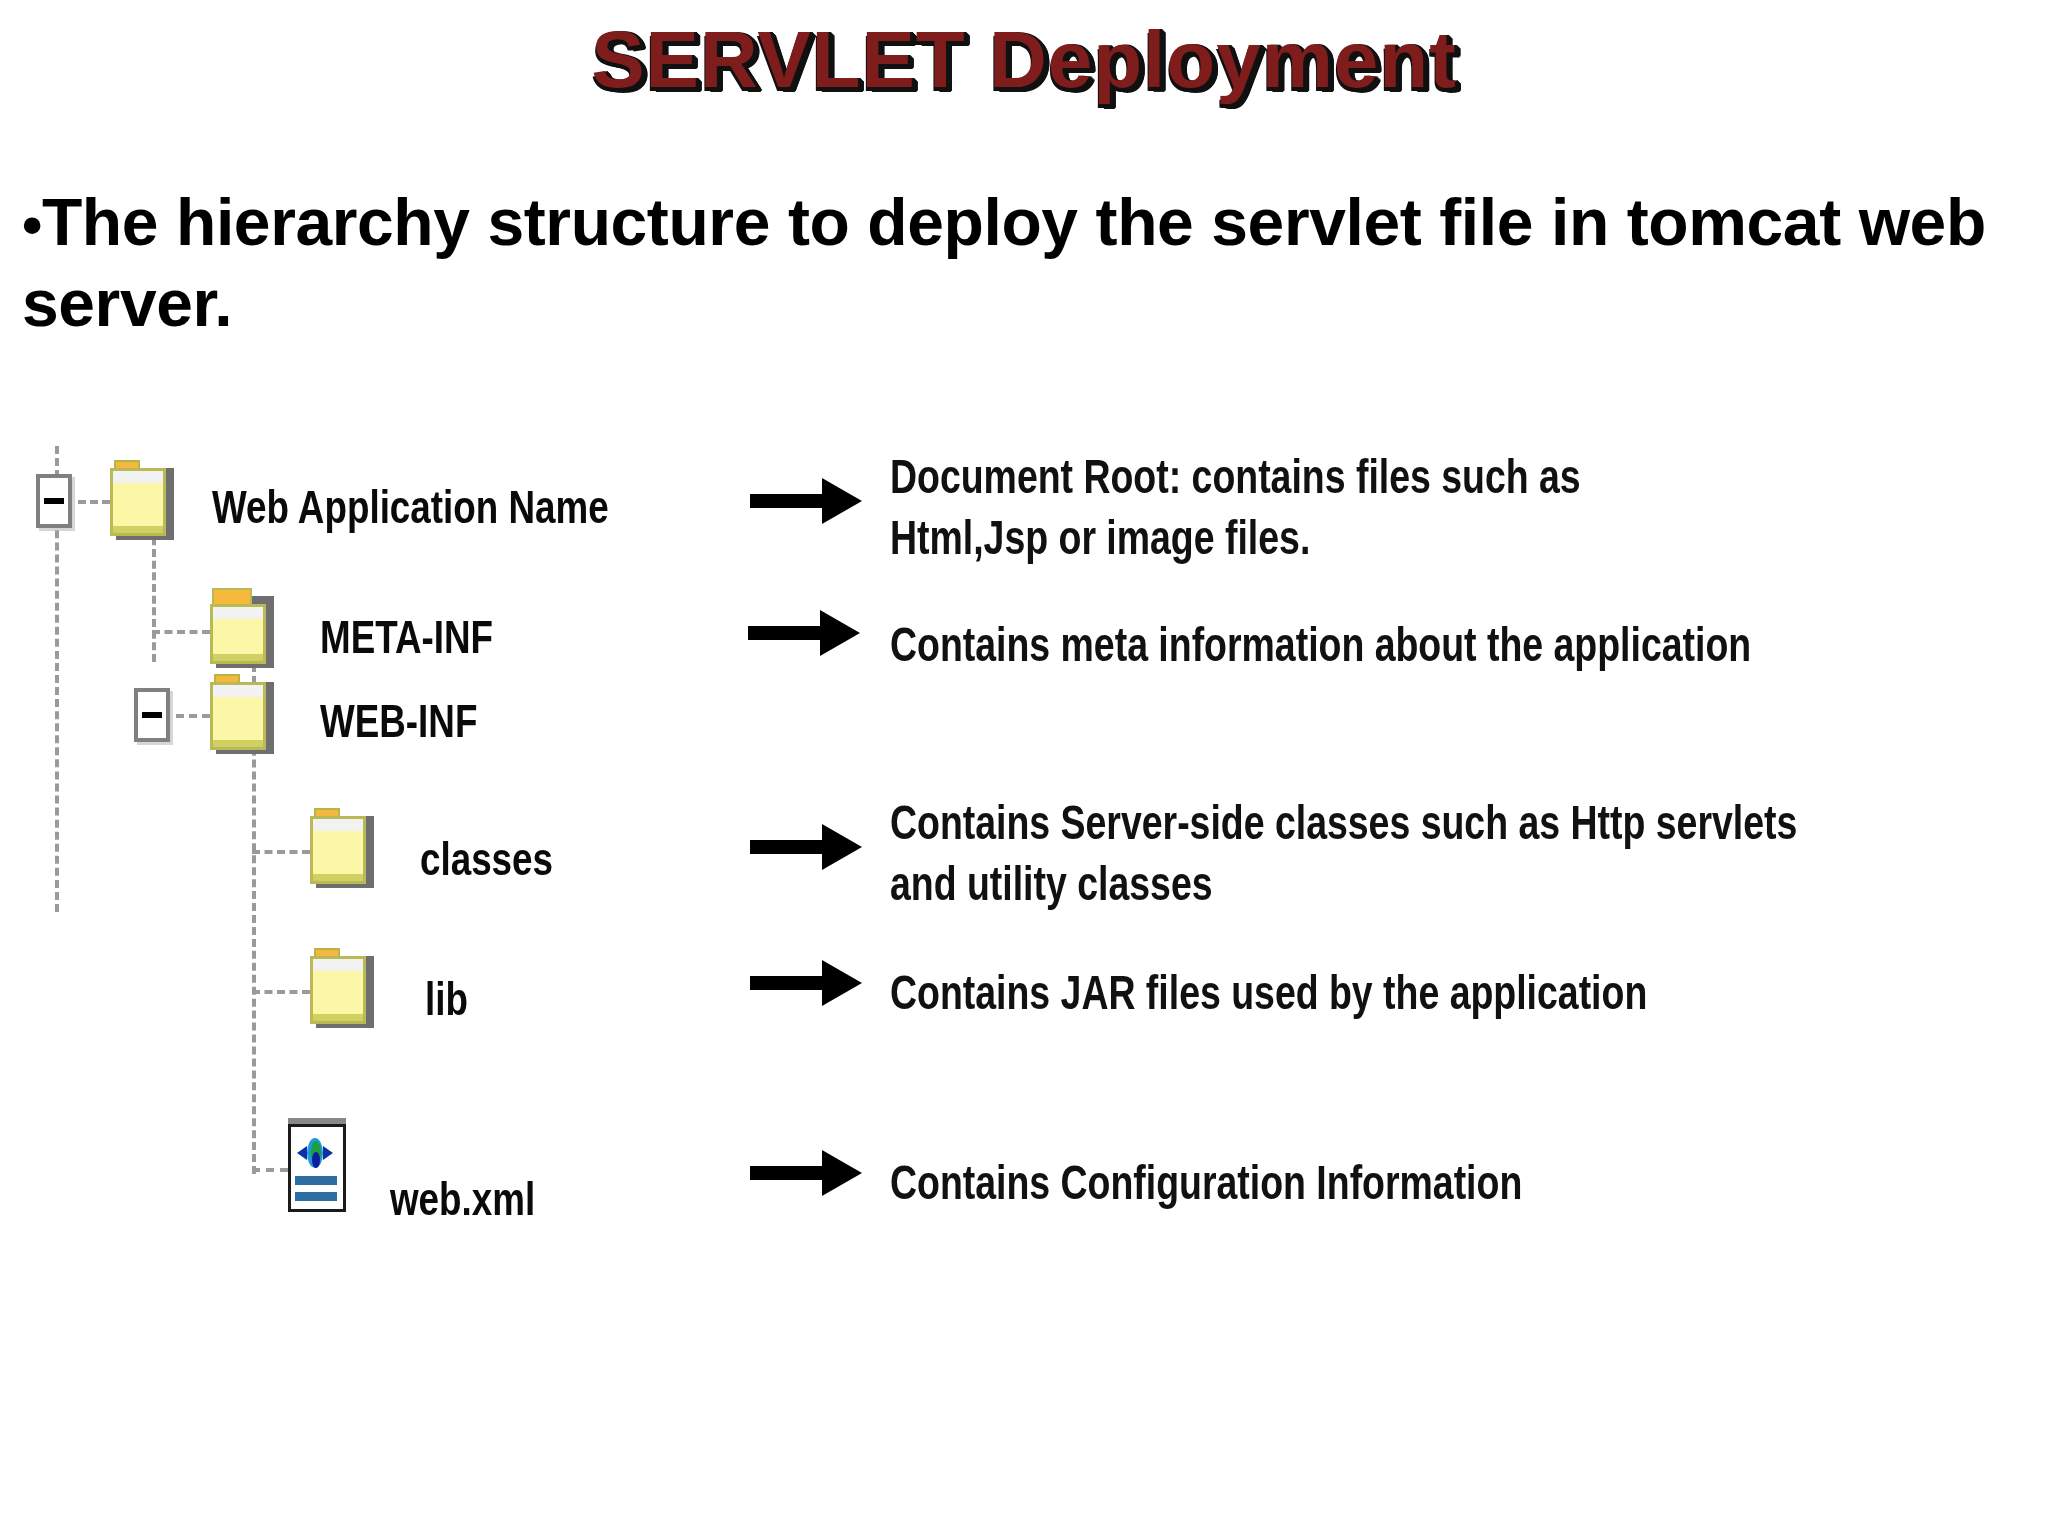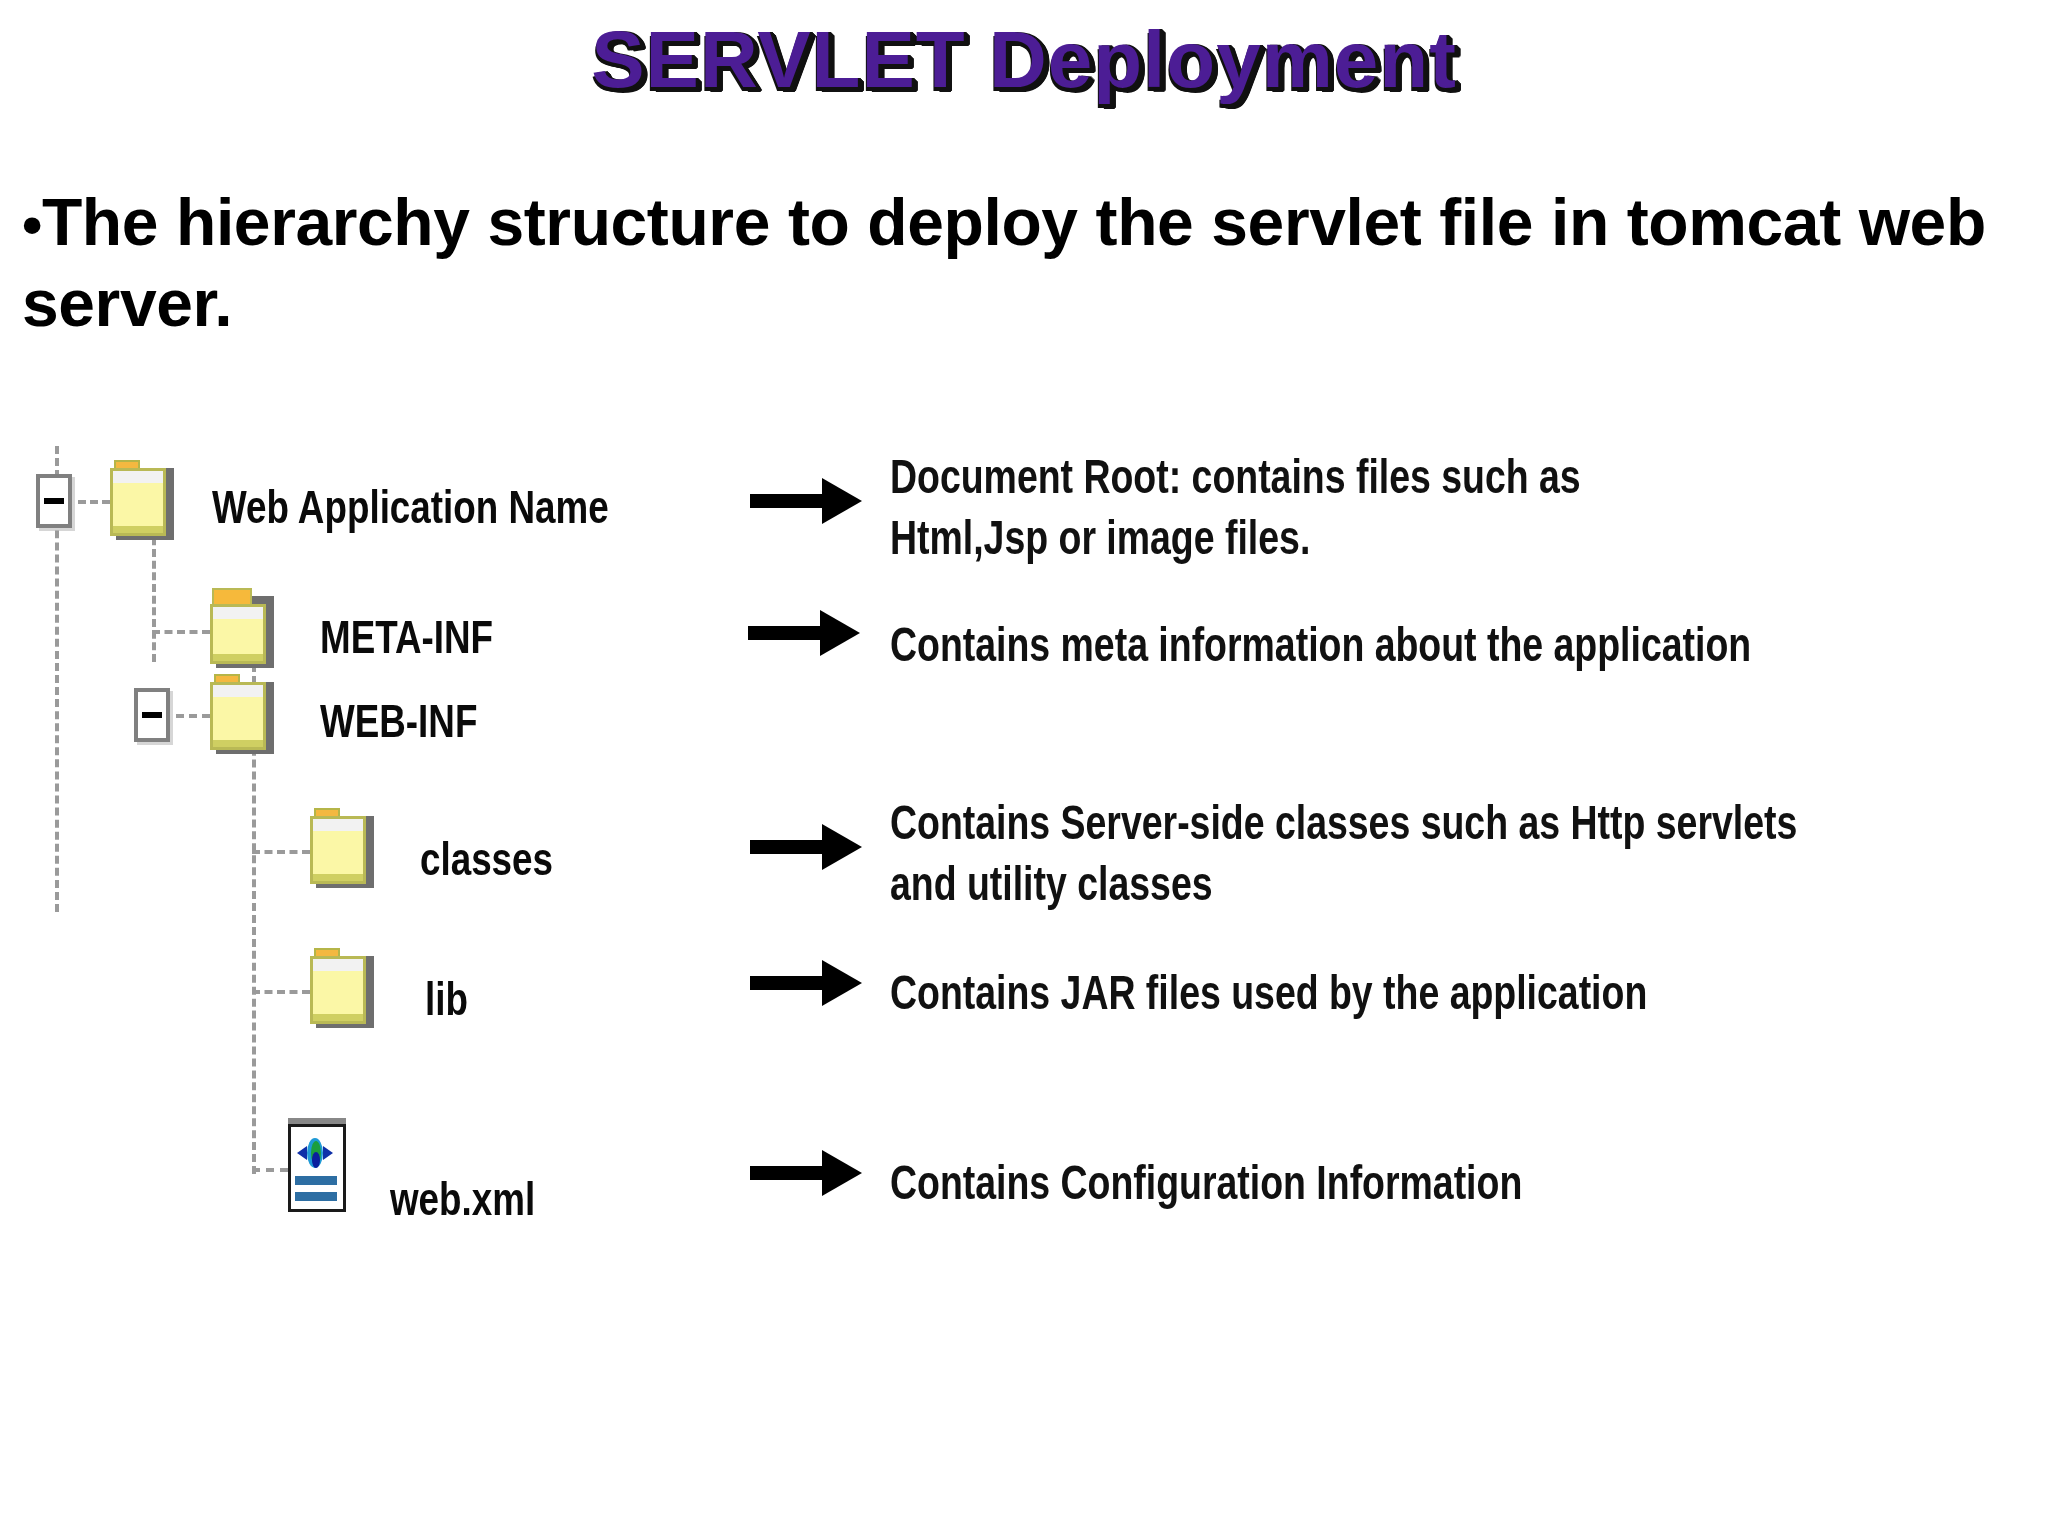--- a/index.html
+++ b/index.html
@@ -13,21 +13,21 @@
 
   
   #slide-title{
     position:absolute;
     left:0; top:14px; width:2048px;
     text-align:center;
     font-family:"Liberation Sans", sans-serif;
     font-weight:700;
     font-size:80px;
     letter-spacing:1px;
-    color:#4c1d95;
+    color:#7f1d1d;
     -webkit-text-stroke:0px transparent;
     text-shadow:
        3px 0px 0 #111, 4px 1px 0 #111, 5px 2px 0 #111,
        2px 2px 0 #111, 3px 3px 0 #111, 4px 4px 0 #111,
        1px 3px 0 #111, 2px 4px 0 #111, 0px 4px 0 #111,
        -1px 4px 0 #111,
        5px 5px 0 #111, 6px 4px 0 #111, 6px 3px 0 #111;
     white-space:nowrap;
   }
 

